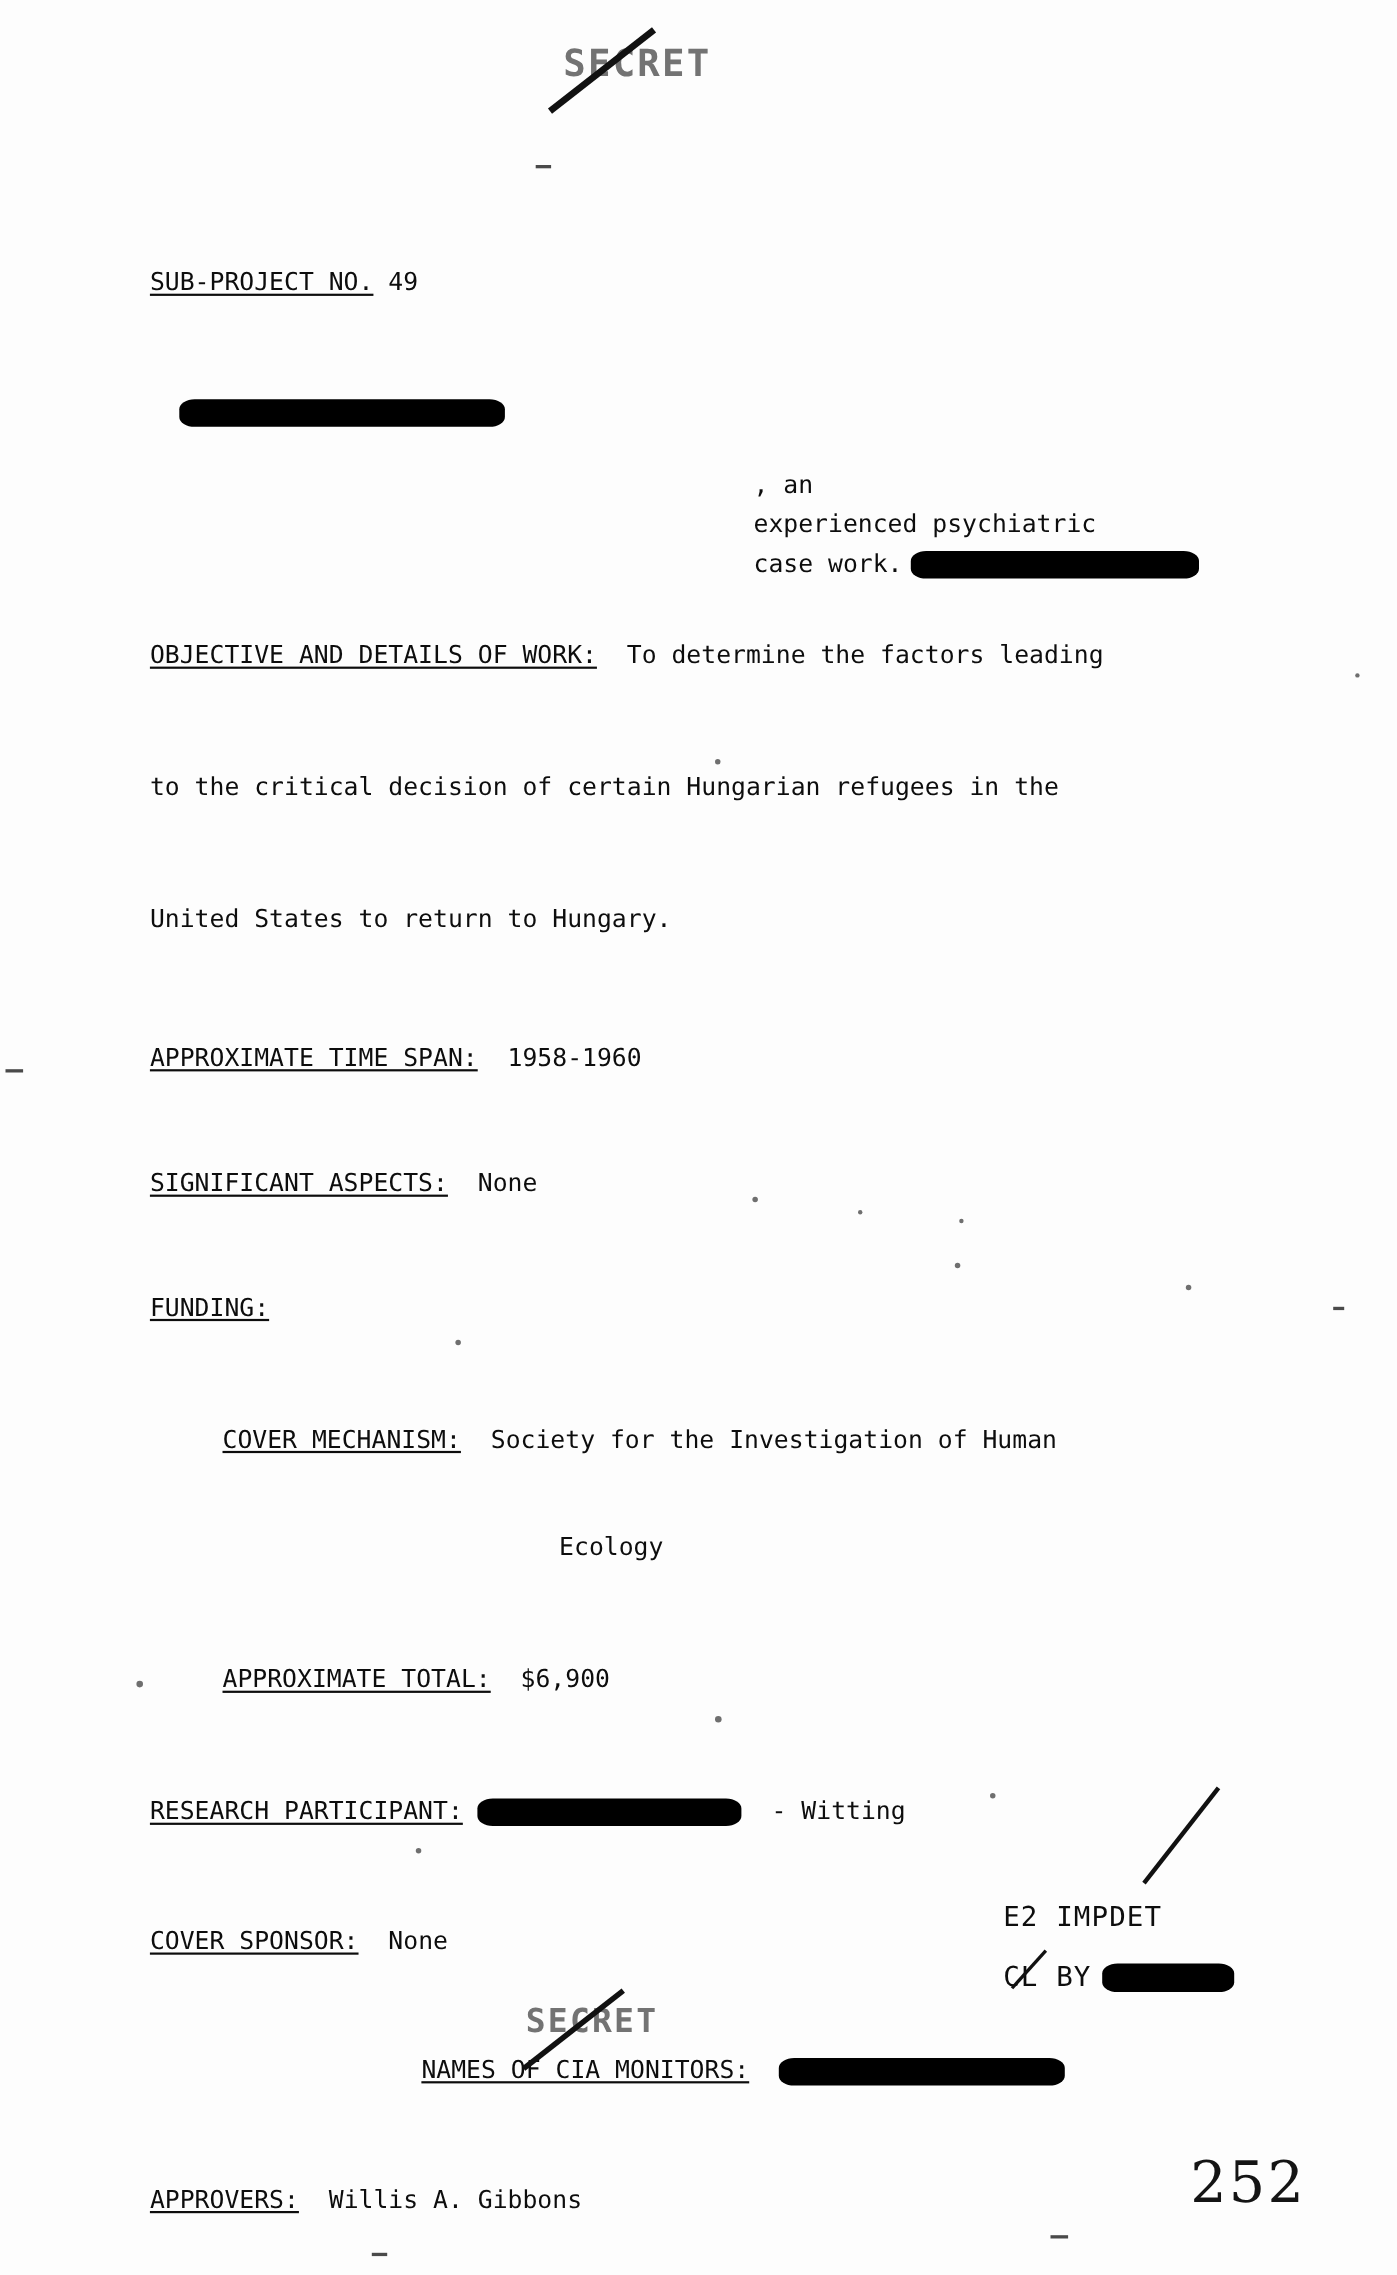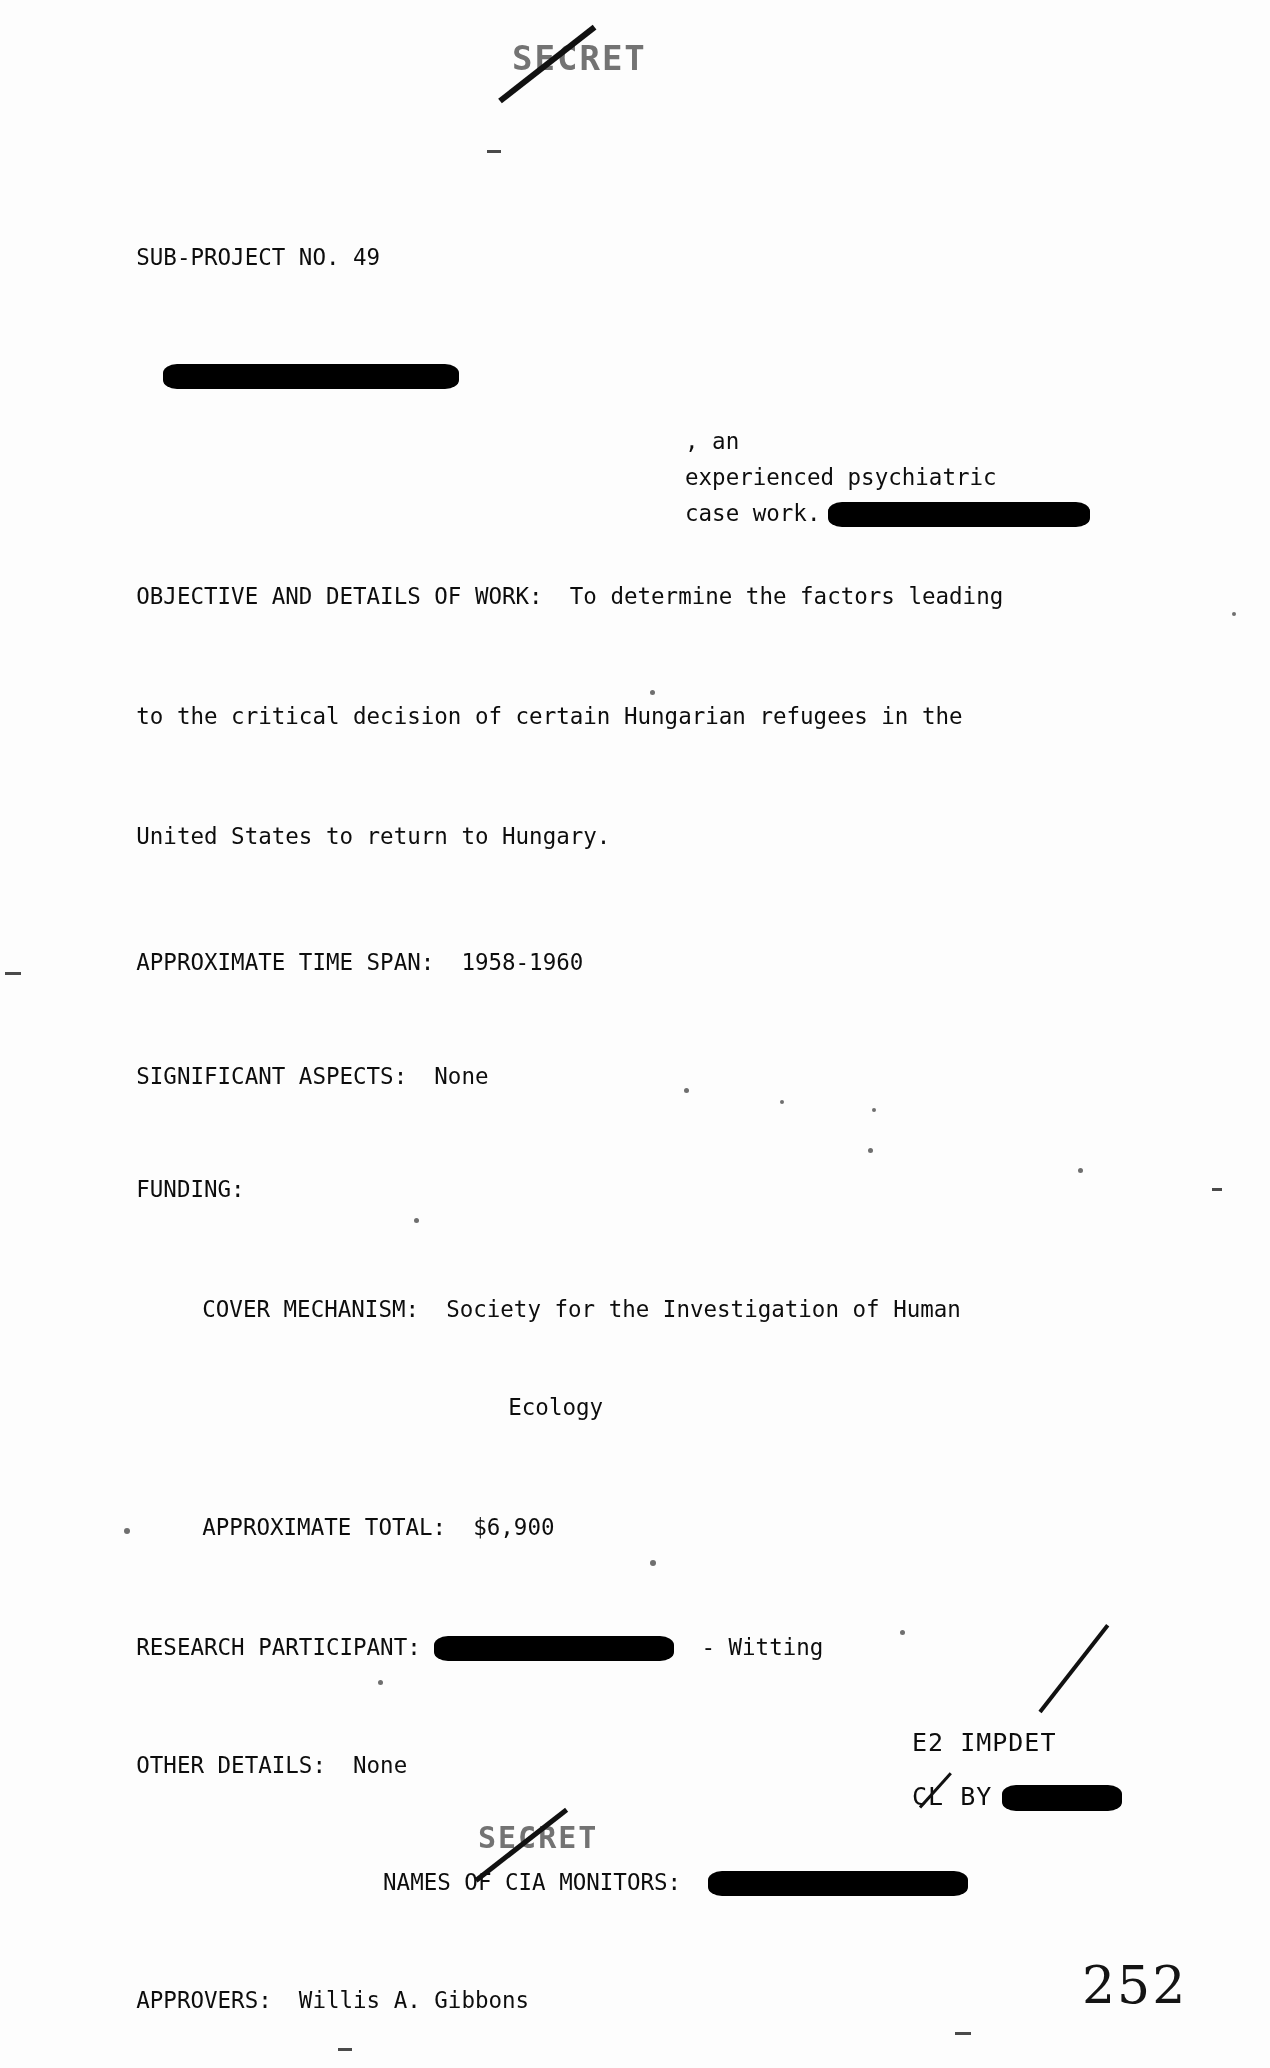--- a/index.html
+++ b/index.html
@@ -69,20 +69,21 @@
     font-size: 22.5px;
     line-height: 1.42;
   }
 
   .row {
     position: relative;
     margin-bottom: 10px;
     white-space: pre;
   }
   .label {
+    text-decoration: underline;
     text-underline-offset: 3px;
     text-decoration-thickness: 1.5px;
   }
 
   
   .redact {
     display: inline-block;
     background: #000;
     vertical-align: middle;
     border-radius: 14px / 9px;
@@ -227,21 +228,21 @@
 
     <div class="row indent-1" style="margin-bottom:24px;">
       <span class="label">APPROXIMATE TOTAL:</span><span>  </span><span>$6,900</span>
     </div>
 
     <div class="row" style="margin-bottom:22px;">
       <span class="label">RESEARCH PARTICIPANT:</span><span> </span><span class="redact tall" style="width:240px;"></span><span>  </span><span>- Witting</span>
     </div>
 
     <div class="row" style="margin-bottom:22px;">
-      <span class="label">OTHER DETAILS:</span><span>  </span><span>None</span>
+      <span class="label">COVER SPONSOR:</span><span>  </span><span>None</span>
     </div>
 
     <div class="row" style="margin-bottom:22px;text-align:center;">
       <span class="label">NAMES OF CIA MONITORS:</span><span>  </span><span class="redact tall" style="width:260px;"></span>
     </div>
 
     <div class="row">
       <span class="label">APPROVERS:</span><span>  </span><span>Willis A. Gibbons</span>
     </div>
 

